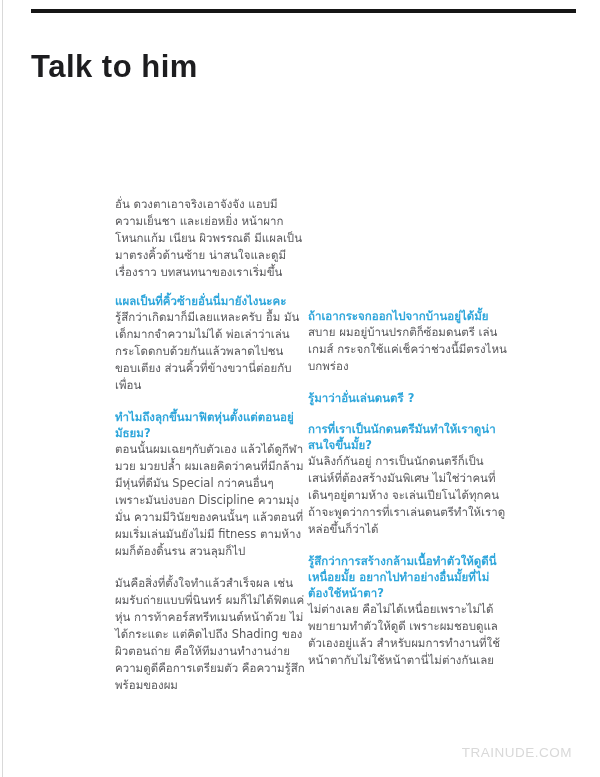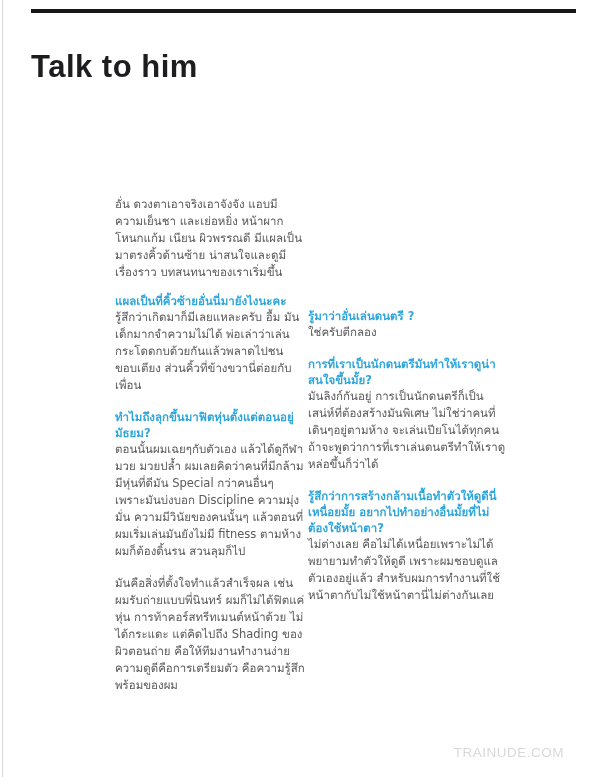--- a/index.html
+++ b/index.html
@@ -31,21 +31,21 @@
   .col-left{left:115px;top:196px;width:190px;}
   .col-right{left:308px;top:308px;width:200px;}
   .intro{margin:0 0 12px 0;}
   .qa-block{margin:0 0 15px 0;}
   .qa-q{
     margin:0;font-size:11.5px;line-height:16px;
     font-weight:700;color:#2ea6db;
   }
   .qa-a{margin:0;}
   .watermark{
-    position:absolute;right:36px;bottom:17px;
+    position:absolute;right:28px;bottom:17px;
     font-size:13.5px;font-weight:400;color:#d9d9d9;
     letter-spacing:0.5px;
     font-family:"Liberation Sans","DejaVu Sans",sans-serif;
   }
 </style>
 </head>
 <body>
 
 <div class="page-edge"></div>
 <div class="top-rule"></div>
@@ -64,24 +64,27 @@
     <h3 class="qa-q">ทำไมถึงลุกขึ้นมาฟิตหุ่นตั้งแต่ตอนอยู่มัธยม?</h3>
     <p class="qa-a">ตอนนั้นผมเฉยๆกับตัวเอง แล้วได้ดูกีฬามวย มวยปล้ำ ผมเลยคิดว่าคนที่มีกล้ามมีหุ่นที่ดีมัน Special กว่าคนอื่นๆ เพราะมันบ่งบอก Discipline ความมุ่งมั่น ความมีวินัยของคนนั้นๆ แล้วตอนที่ผมเริ่มเล่นมันยังไม่มี fitness ตามห้าง ผมก็ต้องดิ้นรน สวนลุมก็ไป</p>
   </div>
 
   <div class="qa-block">
     <p class="qa-a">มันคือสิ่งที่ตั้งใจทำแล้วสำเร็จผล เช่นผมรับถ่ายแบบพี่นินทร์ ผมก็ไม่ได้ฟิตแค่หุ่น การท้าคอร์สทรีทเมนต์หน้าด้วย ไม่ได้กระแดะ แต่คิดไปถึง Shading ของผิวตอนถ่าย คือให้ทีมงานทำงานง่าย ความดูดีคือการเตรียมตัว คือความรู้สึกพร้อมของผม</p>
   </div>
 </div>
 
 <div class="col col-right">
+  <div class="qa-block">
+    <h3 class="qa-q">ถ้าเอากระจกออกไปจากบ้านอยู่ได้มั้ย</h3>
+    <p class="qa-a">สบาย ผมอยู่บ้านปรกติก็ซ้อมดนตรี เล่นเกมส์ กระจกใช้แค่เช็คว่าช่วงนี้มีตรงไหนบกพร่อง</p>
+  </div>
 
   <div class="qa-block">
     <h3 class="qa-q">รู้มาว่าอั่นเล่นดนตรี ?</h3>
-    <p class="qa-a">ใช่ครับตีกลอง</p>
   </div>
 
   <div class="qa-block">
   </div>
 
   <div class="qa-block">
     <h3 class="qa-q">การที่เราเป็นนักดนตรีมันทำให้เราดูน่าสนใจขึ้นมั้ย?</h3>
     <p class="qa-a">มันลิงก์กันอยู่ การเป็นนักดนตรีก็เป็นเสน่ห์ที่ต้องสร้างมันพิเศษ ไม่ใช่ว่าคนที่เดินๆอยู่ตามห้าง จะเล่นเปียโนได้ทุกคน ถ้าจะพูดว่าการที่เราเล่นดนตรีทำให้เราดูหล่อขึ้นก็ว่าได้</p>
   </div>
 

